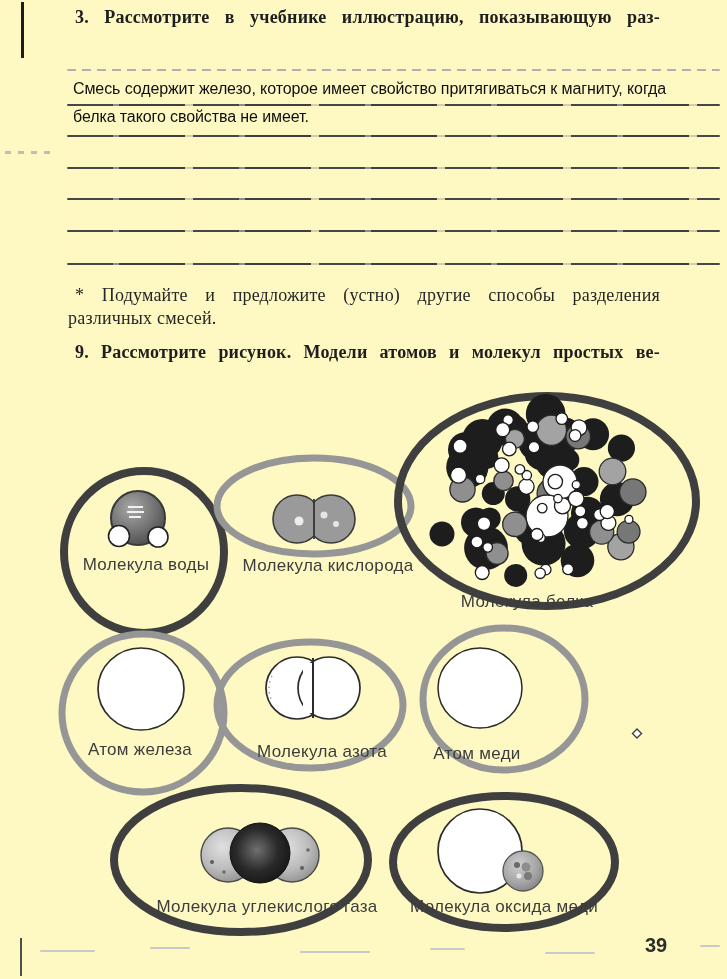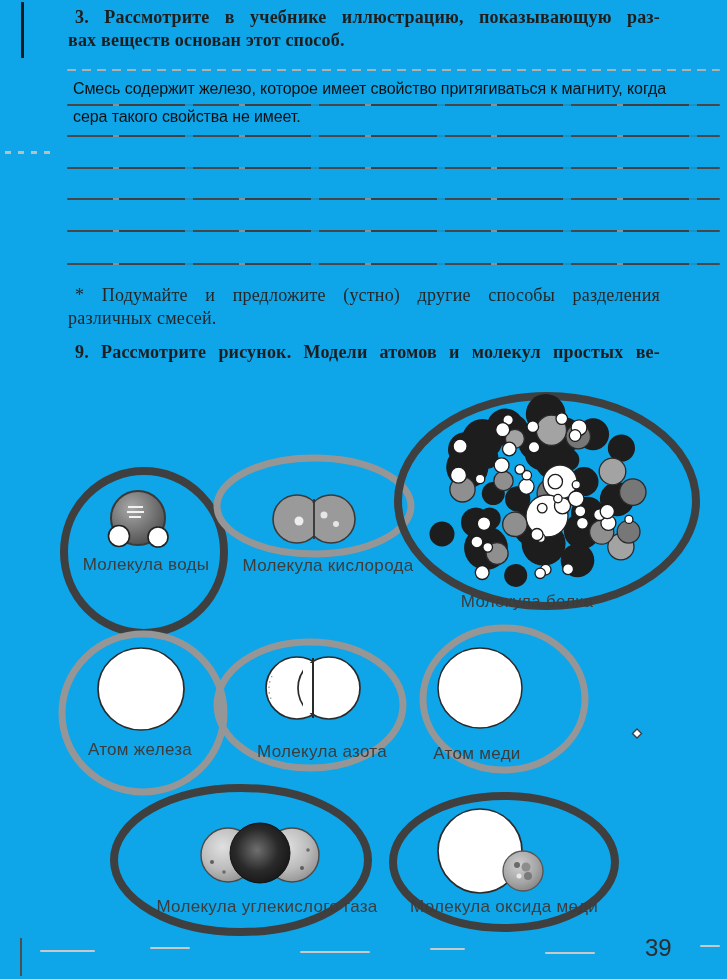--- a/index.html
+++ b/index.html
@@ -1,16 +1,16 @@
 <!DOCTYPE html>
 <html><head>
 <meta charset="utf-8">
 <style>
   html,body{margin:0;padding:0;background:#e8e8e8;}
-  .page{position:relative;width:727px;height:979px;background:#0ea5e9;overflow:hidden;
+  .page{position:relative;width:727px;height:979px;background:#fef9c3;overflow:hidden;
         font-family:"Liberation Sans",sans-serif;}
   
   .tblock{position:absolute;left:68px;width:592px;font-family:"Liberation Serif",serif;
           color:#1e1e1e;font-size:18px;line-height:22.5px;letter-spacing:.2px;}
   .tblock.bold{font-weight:700;}
   .tblock.norm{font-weight:400;color:#262626;}
   .just{text-align:justify;text-align-last:justify;}
   .ind{padding-left:7px;}
   
   .answer-line{position:absolute;left:73px;width:640px;font-size:16px;color:#101010;
@@ -19,21 +19,21 @@
   .rule{position:absolute;left:67px;width:653px;height:2px;border-radius:1px;
         background:repeating-linear-gradient(90deg,#474747 0 46px,#8f8f8f 46px 52px,#3f3f3f 52px 118px,rgba(80,80,80,.25) 118px 126px);}
   .rule.faint{height:1.5px;
         background:repeating-linear-gradient(90deg,#b0b0b0 0 9px,rgba(255,255,255,0) 9px 15px);}
   
   .diagram{position:absolute;left:0;top:388px;}
   .pencil{fill:none;stroke-linecap:round;}
   .lbl{font-family:"Liberation Sans",sans-serif;font-size:17px;fill:#3c3c3c;
        text-anchor:middle;letter-spacing:.3px;}
   
-  .pagenum{position:absolute;left:645px;top:934px;font-size:24px;font-weight:400;color:#2d2d2d;}
+  .pagenum{position:absolute;left:645px;top:934px;font-size:20px;font-weight:700;color:#2d2d2d;}
   
   .mk{position:absolute;}
   .mk1{left:21px;top:2px;width:3px;height:56px;background:#1c1c1c;}
   .mk2{left:5px;top:151px;width:50px;height:3px;
        background:repeating-linear-gradient(90deg,#bdbdbd 0 6px,transparent 6px 13px);}
   .mk3{left:20px;top:938px;width:2px;height:38px;background:#4e4e4e;}
   .nz{position:absolute;height:2px;background:#c9c9c9;border-radius:1px;}
 </style>
 </head>
 <body>
@@ -45,27 +45,26 @@
   <div class="mk mk3"></div>
   <div class="nz" style="left:40px;top:950px;width:55px;"></div>
   <div class="nz" style="left:150px;top:947px;width:40px;"></div>
   <div class="nz" style="left:300px;top:951px;width:70px;"></div>
   <div class="nz" style="left:430px;top:948px;width:35px;"></div>
   <div class="nz" style="left:545px;top:952px;width:50px;"></div>
   <div class="nz" style="left:700px;top:945px;width:20px;"></div>
 
   <div class="tblock bold" style="top:6px">
     <div class="just ind">3. Рассмотрите в учебнике иллюстрацию, показывающую раз-</div>
-    <div>вах веществ основан этот способ.</div>
   </div>
 
   <div class="rule faint" style="top:69px"></div>
   <div class="answer-line" style="top:80px">Смесь содержит железо, которое имеет свойство притягиваться к магниту, когда</div>
   <div class="rule" style="top:104px"></div>
-  <div class="answer-line" style="top:108px">сера такого свойства не имеет.</div>
+  <div class="answer-line" style="top:108px">белка такого свойства не имеет.</div>
   <div class="rule" style="top:135px"></div>
   <div class="rule" style="top:167px"></div>
   <div class="rule" style="top:198px"></div>
   <div class="rule" style="top:230px"></div>
   <div class="rule" style="top:263px"></div>
 
   <div class="tblock norm" style="top:284px">
     <div class="just ind">* Подумайте и предложите (устно) другие способы разделения</div>
     <div>различных смесей.</div>
   </div>

